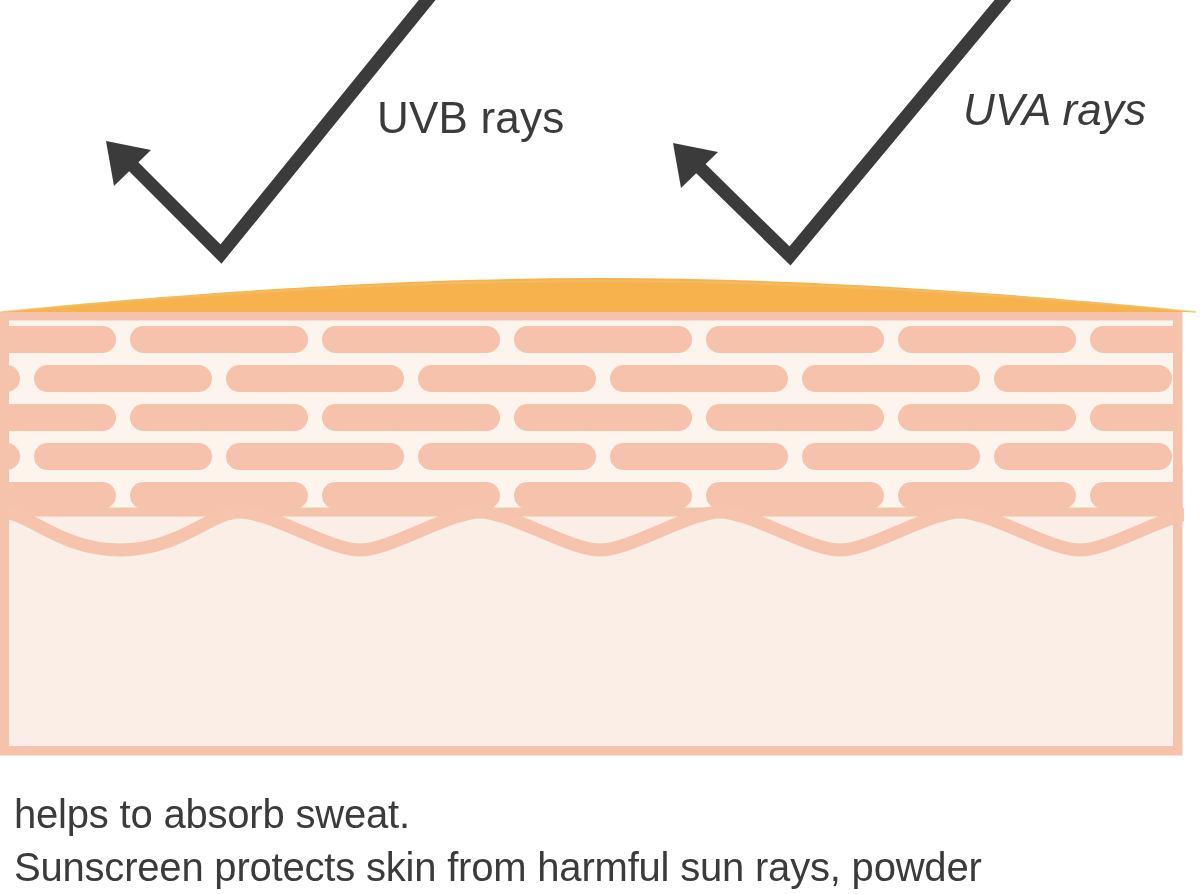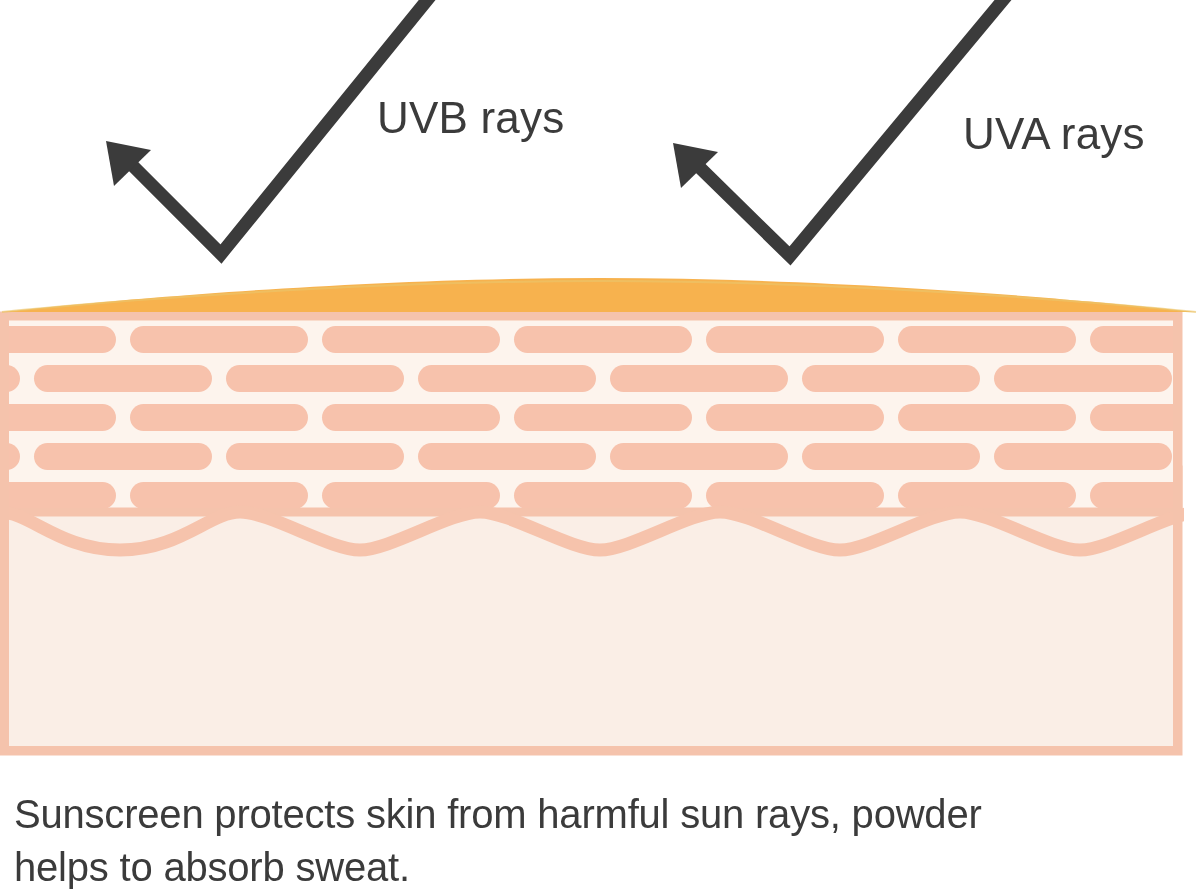--- a/index.html
+++ b/index.html
@@ -30,21 +30,21 @@
   .ray-label {
     position: absolute;
     font-family: "Liberation Sans", sans-serif;
     font-size: 44px;
     line-height: 1;
     color: #3b3b3b;
     white-space: nowrap;
     letter-spacing: 0.2px;
   }
   #label-uvb { left: 377px; top: 96px; }
-  #label-uva { left: 963px; top: 112px; }
+  #label-uva { left: 963px; top: 88px; font-style: italic; }
   #caption {
     position: absolute;
     left: 14px;
     top: 788px;
     width: 1170px;
     font-family: "Liberation Sans", sans-serif;
     font-size: 40px;
     line-height: 1.32;
     color: #3b3b3b;
     letter-spacing: -0.2px;
@@ -159,17 +159,17 @@
       <polygon points="673,143 718,152 681,188" fill="#3B3B3B"></polygon>
     </g>
 
   </svg>
 
   <div class="ray-label" id="label-uvb">UVB rays</div>
 
   <div class="ray-label" id="label-uva">UVA rays</div>
 
   <div id="caption">
+    <div>helps to absorb sweat.</div>
     <div>Sunscreen protects skin from harmful sun rays, powder</div>
-    <div>helps to absorb sweat.</div>
   </div>
 
 </div>
 
 </body></html>

